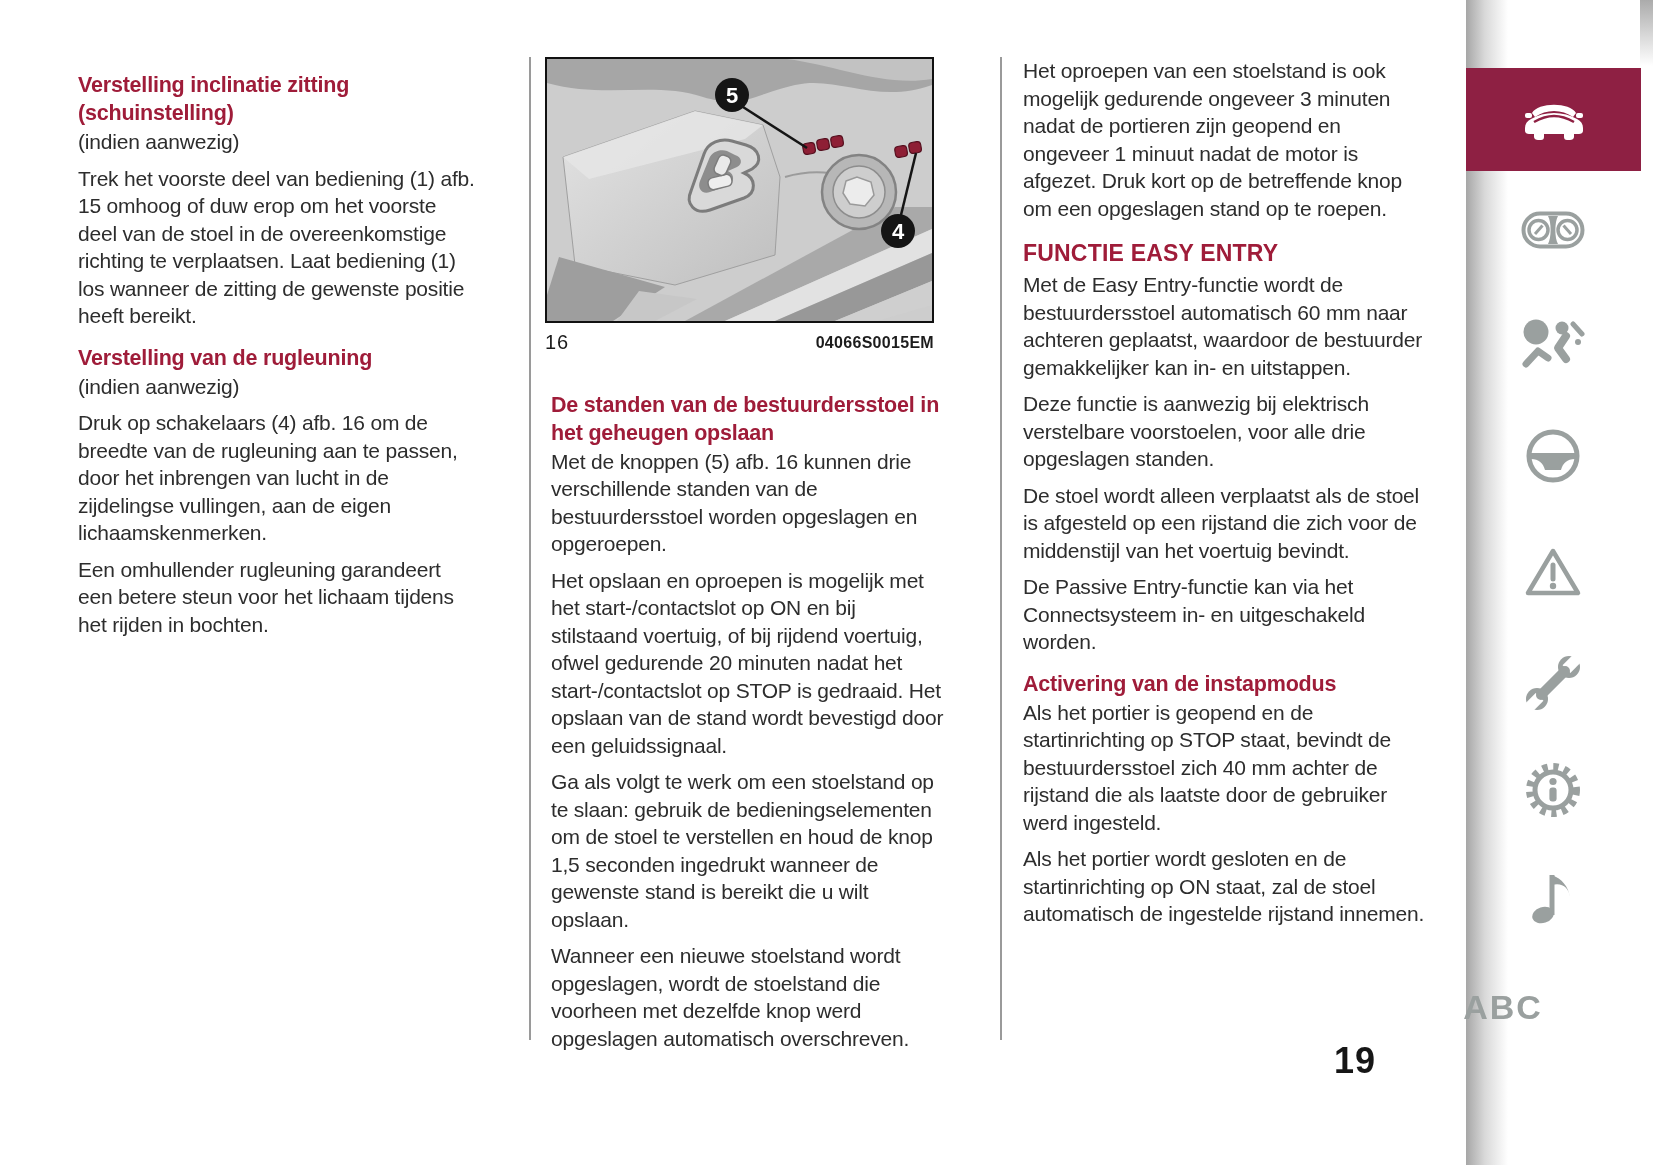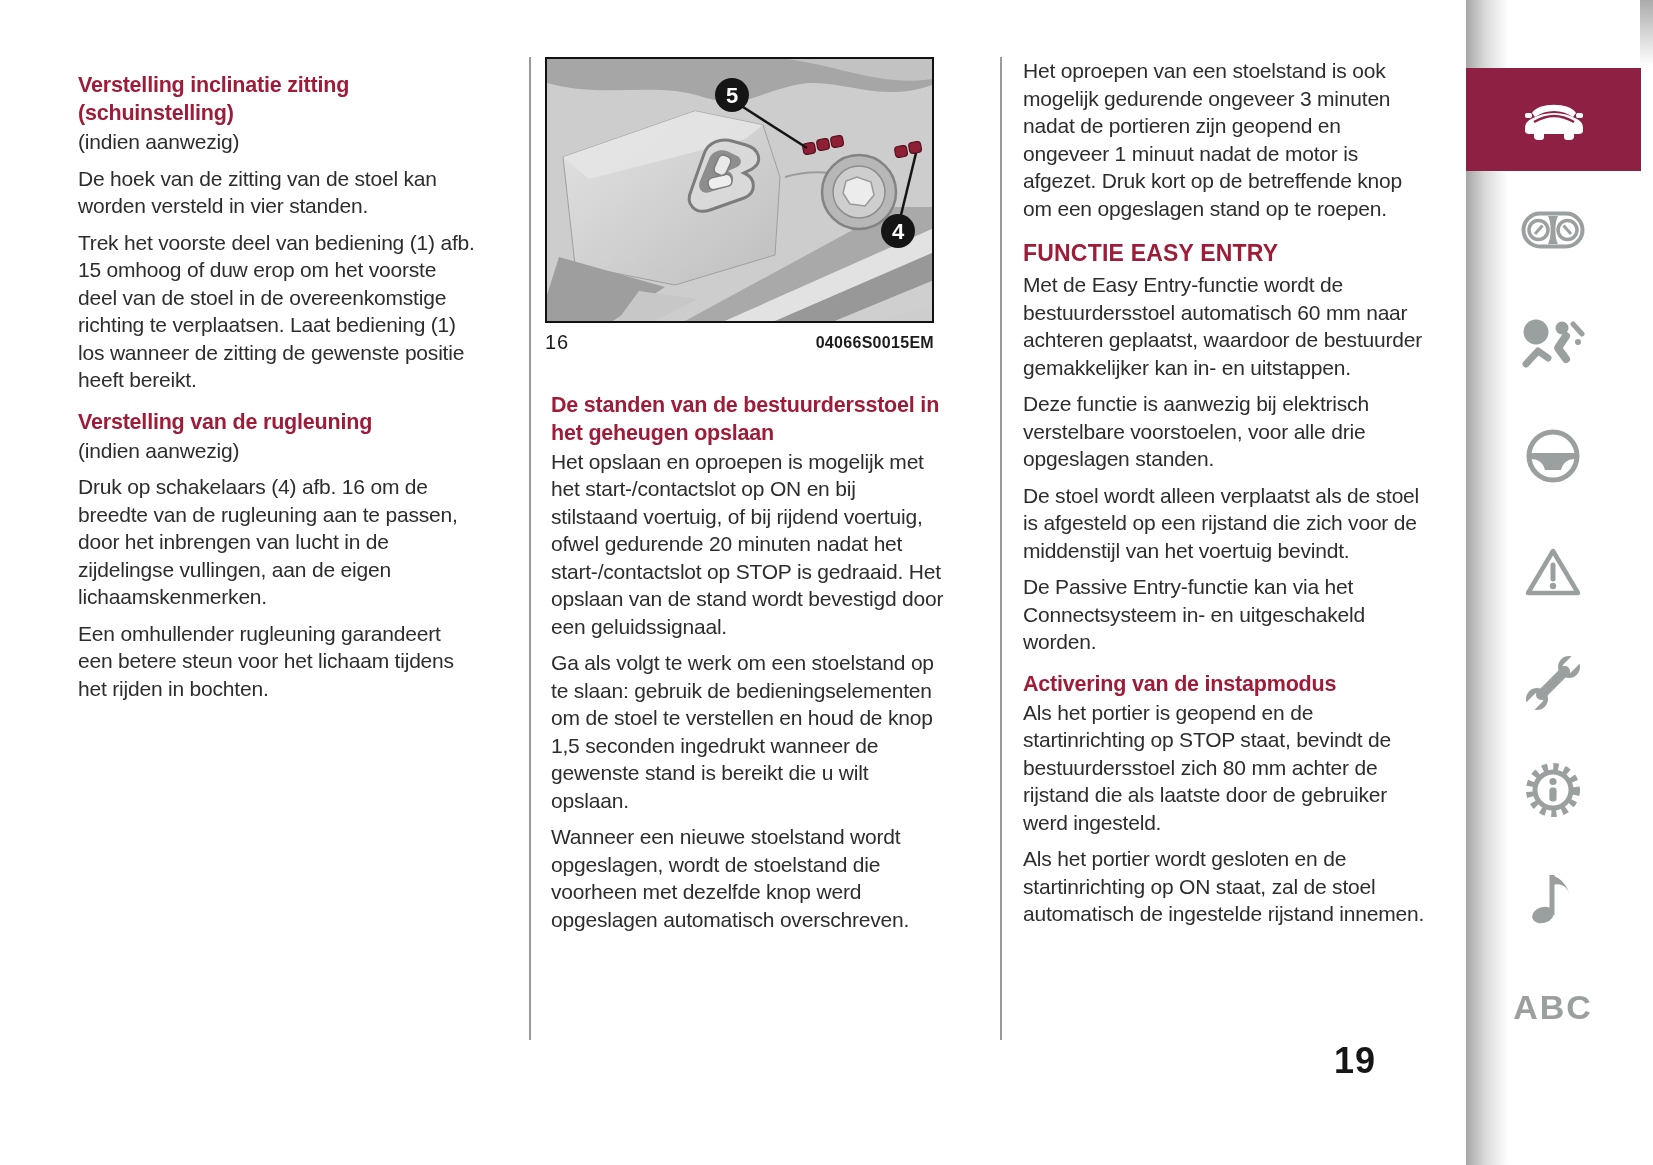--- a/index.html
+++ b/index.html
@@ -30,32 +30,31 @@
   .col2 .textblock{margin-left:6px;width:394px;}
   .col2 .hred.afterfig{margin-top:34px;}
 
   
   .sidebar-shadow{position:absolute;left:1466px;top:0;width:42px;height:1165px;
     background:linear-gradient(to right,#a6a6a6 0%,#d9d9d9 45%,#ffffff 100%);}
   .right-sliver{position:absolute;left:1640px;top:0;width:13px;height:66px;
     background:linear-gradient(to bottom,#ababab 0%,#ffffff 100%);}
   .tab{position:absolute;left:1520px;width:66px;display:flex;align-items:center;justify-content:center;}
   .tab-active{left:1466px;top:68px;width:175px;height:103px;background:#8e2043;}
-  .abc-tab{left:1510px;width:86px;font-weight:700;font-size:34px;color:#9aa09f;letter-spacing:2px;text-align:center;justify-content:center;}
+  .abc-tab{left:1460px;width:86px;font-weight:700;font-size:34px;color:#9aa09f;letter-spacing:2px;text-align:center;justify-content:center;}
   .page-num{position:absolute;left:1280px;top:1040px;width:96px;text-align:right;
     font-size:36px;font-weight:700;color:#161616;letter-spacing:1px;}
   svg{display:block;}
 </style>
 </head>
 <body>
 
 <div class="col col1">
   <div class="hred">Verstelling inclinatie zitting (schuinstelling)</div>
   <div class="sub">(indien aanwezig)</div>
-  <div class="p">De hoek van de zitting van de stoel kan worden versteld in vier standen.</div>
   <div class="p">Trek het voorste deel van bediening (1) afb. 15 omhoog of duw erop om het voorste deel van de stoel in de overeenkomstige richting te verplaatsen. Laat bediening (1) los wanneer de zitting de gewenste positie heeft bereikt.</div>
   <div class="hred">Verstelling van de rugleuning</div>
   <div class="sub">(indien aanwezig)</div>
   <div class="p">Druk op schakelaars (4) afb. 16 om de breedte van de rugleuning aan te passen, door het inbrengen van lucht in de zijdelingse vullingen, aan de eigen lichaamskenmerken.</div>
   <div class="p">Een omhullender rugleuning garandeert een betere steun voor het lichaam tijdens het rijden in bochten.</div>
 </div>
 
 <div class="sep sep1"></div>
 
 <div class="col col2">
@@ -111,37 +110,38 @@
     </svg>
   </div>
 
   <div class="figure-caption">
     <span class="fig-num">16</span>
     <span class="fig-code">04066S0015EM</span>
   </div>
 
   <div class="textblock">
     <div class="hred afterfig">De standen van de bestuurdersstoel in het geheugen opslaan</div>
+    <div class="p">Met de knoppen (5) afb. 16 kunnen drie verschillende standen van de bestuurdersstoel worden opgeslagen en opgeroepen.</div>
     <div class="p">Het opslaan en oproepen is mogelijk met het start-/contactslot op ON en bij stilstaand voertuig, of bij rijdend voertuig, ofwel gedurende 20 minuten nadat het start-/contactslot op STOP is gedraaid. Het opslaan van de stand wordt bevestigd door een geluidssignaal.</div>
     <div class="p">Ga als volgt te werk om een stoelstand op te slaan: gebruik de bedieningselementen om de stoel te verstellen en houd de knop 1,5 seconden ingedrukt wanneer de gewenste stand is bereikt die u wilt opslaan.</div>
     <div class="p">Wanneer een nieuwe stoelstand wordt opgeslagen, wordt de stoelstand die voorheen met dezelfde knop werd opgeslagen automatisch overschreven.</div>
   </div>
 </div>
 
 <div class="sep sep2"></div>
 
 <div class="col col3">
   <div class="p">Het oproepen van een stoelstand is ook mogelijk gedurende ongeveer 3 minuten nadat de portieren zijn geopend en ongeveer 1 minuut nadat de motor is afgezet. Druk kort op de betreffende knop om een opgeslagen stand op te roepen.</div>
   <div class="hsec">FUNCTIE EASY ENTRY</div>
   <div class="p">Met de Easy Entry-functie wordt de bestuurdersstoel automatisch 60 mm naar achteren geplaatst, waardoor de bestuurder gemakkelijker kan in- en uitstappen.</div>
   <div class="p">Deze functie is aanwezig bij elektrisch verstelbare voorstoelen, voor alle drie opgeslagen standen.</div>
   <div class="p">De stoel wordt alleen verplaatst als de stoel is afgesteld op een rijstand die zich voor de middenstijl van het voertuig bevindt.</div>
   <div class="p">De Passive Entry-functie kan via het Connectsysteem in- en uitgeschakeld worden.</div>
   <div class="hred">Activering van de instapmodus</div>
-  <div class="p">Als het portier is geopend en de startinrichting op STOP staat, bevindt de bestuurdersstoel zich 80 mm achter de rijstand die als laatste door de gebruiker werd ingesteld.</div>
+  <div class="p">Als het portier is geopend en de startinrichting op STOP staat, bevindt de bestuurdersstoel zich 40 mm achter de rijstand die als laatste door de gebruiker werd ingesteld.</div>
   <div class="p">Als het portier wordt gesloten en de startinrichting op ON staat, zal de stoel automatisch de ingestelde rijstand innemen.</div>
 </div>
 
 <div class="sidebar-shadow"></div>
 <div class="right-sliver"></div>
 
 <div class="tab tab-active">
   <span>
     <svg width="64" height="44" viewBox="0 0 64 44">
       <path d="M10 15 C16 4 48 4 54 15 L51 19 C40 11 24 11 13 19 Z" fill="#ffffff"></path>

